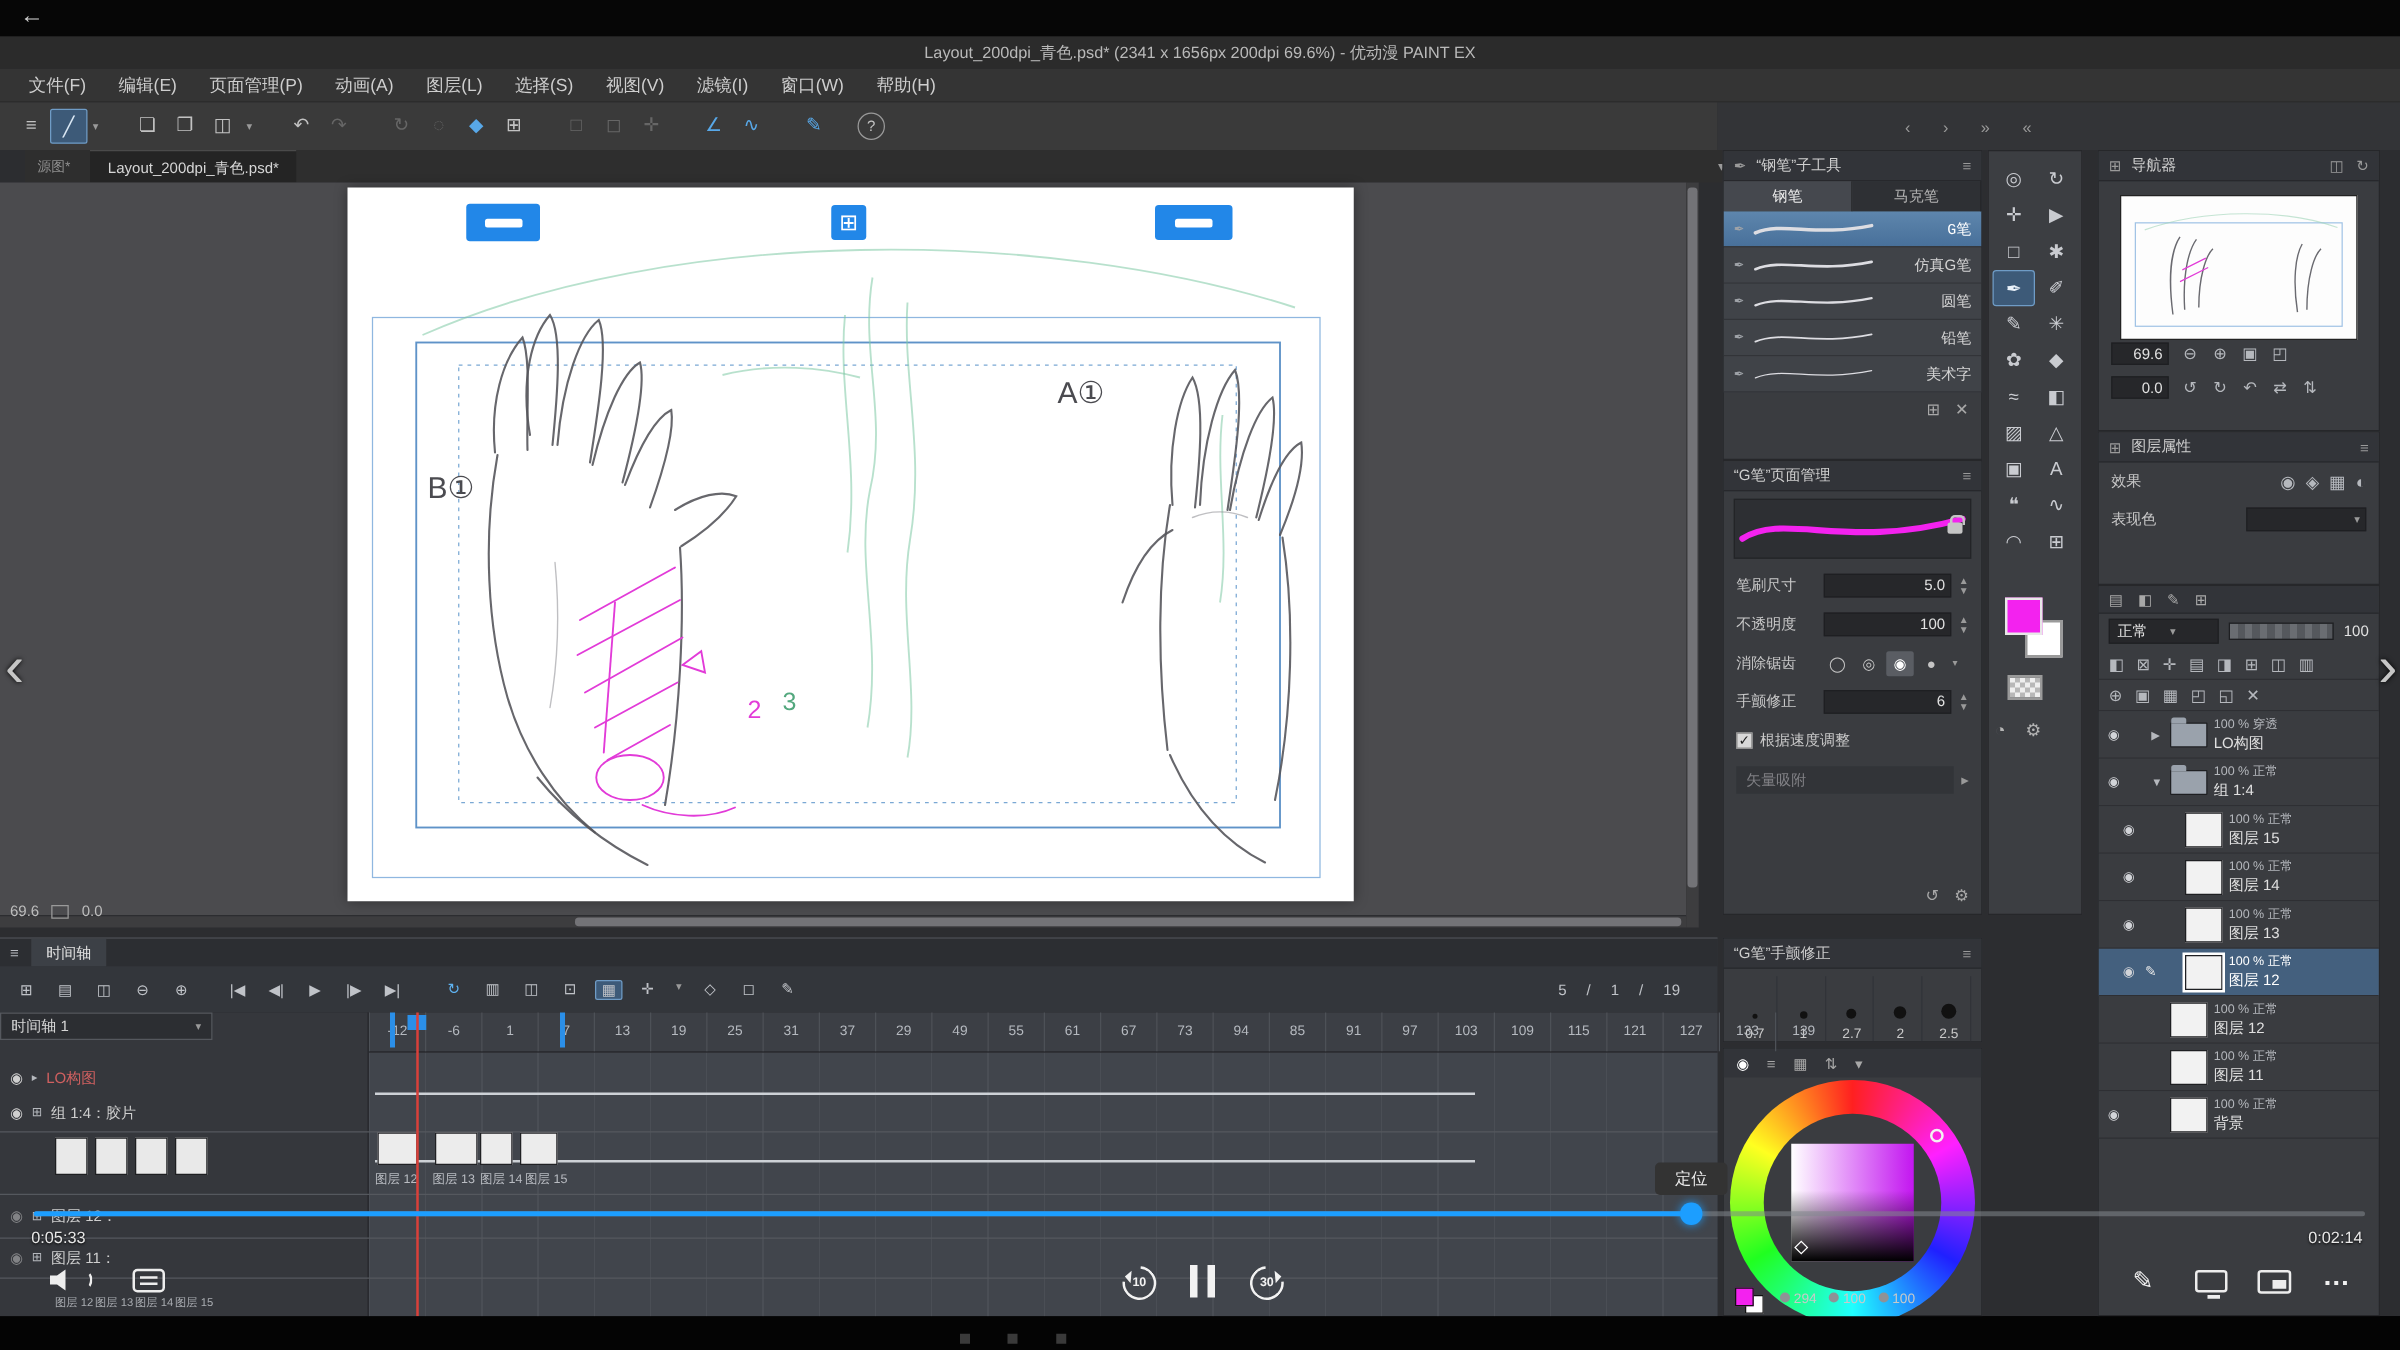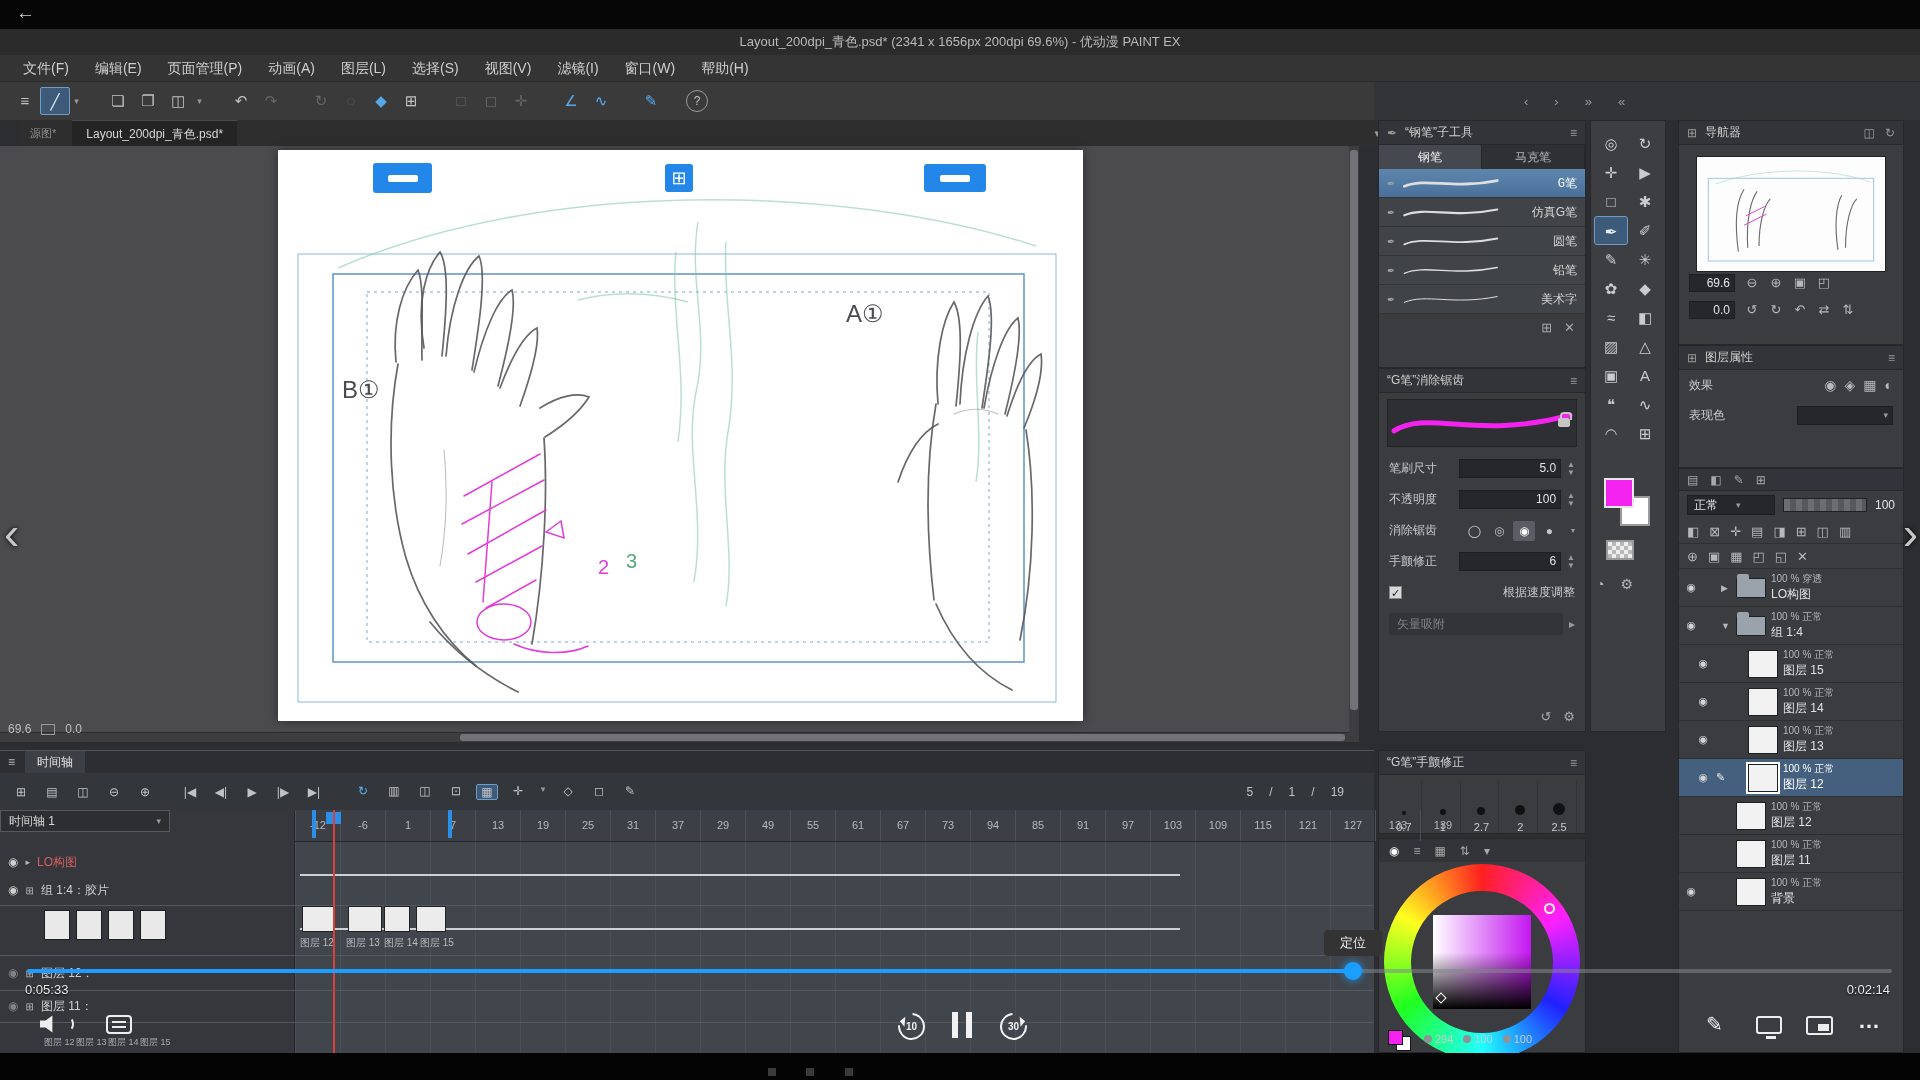--- a/index.html
+++ b/index.html
@@ -103,21 +103,21 @@
   .strow:nth-child(4) svg path { stroke-width:1.7; }
   .strow:nth-child(5) svg path { stroke-width:1.2; }
   .strow.sel { background:linear-gradient(#5e86ad,#48709a); }
   .stname { width:70px; text-align:right; font-size:12px; color:#d5d5d5; }
   .strow.sel .stname { color:#fff;font-family:Liberation Mono, monospace; }
   .sti { font-size:10px; color:#9fa3a8; }
   .stfoot { height:26px; display:flex; align-items:center; justify-content:flex-end; gap:12px; padding:0 10px; color:#a8a8a8; font-size:13px; }
 
   
   .tp-preview { margin:6px 8px; height:48px; background:#2d2f33; border:1px solid #232427; position:relative; }
-  .tp-row { height:31px; display:flex; align-items:center; padding:0 10px; font-size:12px; color:#c8c8c8; gap:6px;justify-content:space-between; }
+  .tp-row { height:31px; display:flex; align-items:center; padding:0 10px; font-size:12px; color:#c8c8c8; gap:6px; }
   .tp-label { width:64px; }
   .tp-field { flex:1; height:19px; background:#26272a; border:1px solid #1e1f22; color:#e2e2e2; font-size:12px; text-align:right; padding:0 4px; line-height:17px; }
   .tp-spin { color:#9a9a9a; font-size:8px; line-height:8px; }
   .aa { width:22px; height:20px; text-align:center; line-height:20px; color:#c5c5c5; border-radius:2px; }
   .aa.sel { background:#5a5d63; color:#fff; }
   .cb { width:13px; height:13px; background:#d8d8d8; border:1px solid #888; font-size:11px; line-height:12px; text-align:center; color:#222; }
   .tp-dim { flex:1; height:22px; background:#323438; color:#808085; font-size:12px; line-height:22px; padding:0 8px; }
   .lock { width:12px; height:9px; background:#c5c5c5; border-radius:2px; position:relative; }
   .lock::before { content:""; position:absolute; top:-6px; left:2px; width:8px; height:6px; border:2px solid #c5c5c5; border-bottom:none; border-radius:4px 4px 0 0; }
 
@@ -397,21 +397,21 @@
 
   </div>
   <div class="stfoot">
     <span>⊞</span>
       <span>✕</span>
   </div>
 </div>
 
 <div class="r panel" style="left:1378px;top:368px;width:208px;height:364px">
   <div class="panel-h">
-    <span>“G笔”消除锯齿</span>
+    <span>“G笔”页面管理</span>
     <span class="sp"></span>
     <span class="ph-ic">≡</span>
   </div>
   <div class="tp-preview">
     <svg viewBox="0 0 190 44" style="width:100%;height:100%">
       <path d="M6,30 C40,8 90,40 184,14" fill="none" stroke="#f322ef" stroke-width="5" stroke-linecap="round"></path>
     </svg>
     <span class="lock" style="position:absolute;right:6px;top:18px"></span>
   </div>
   <div class="tp-row">

